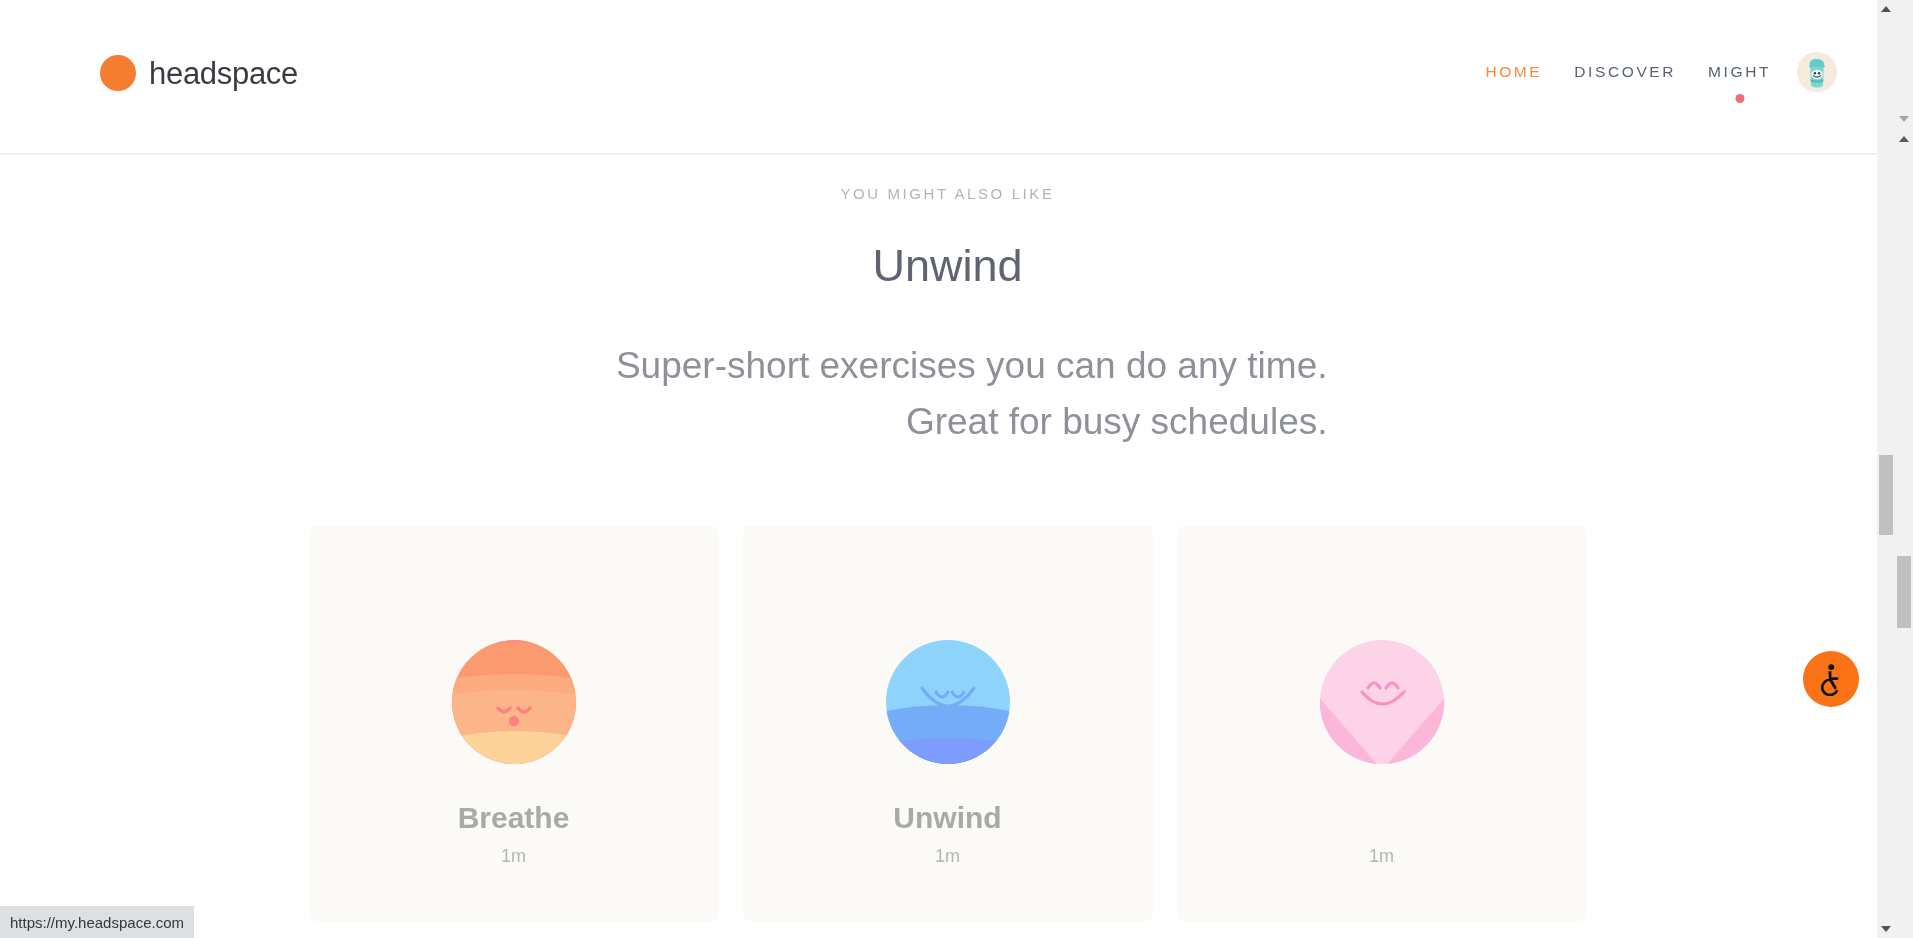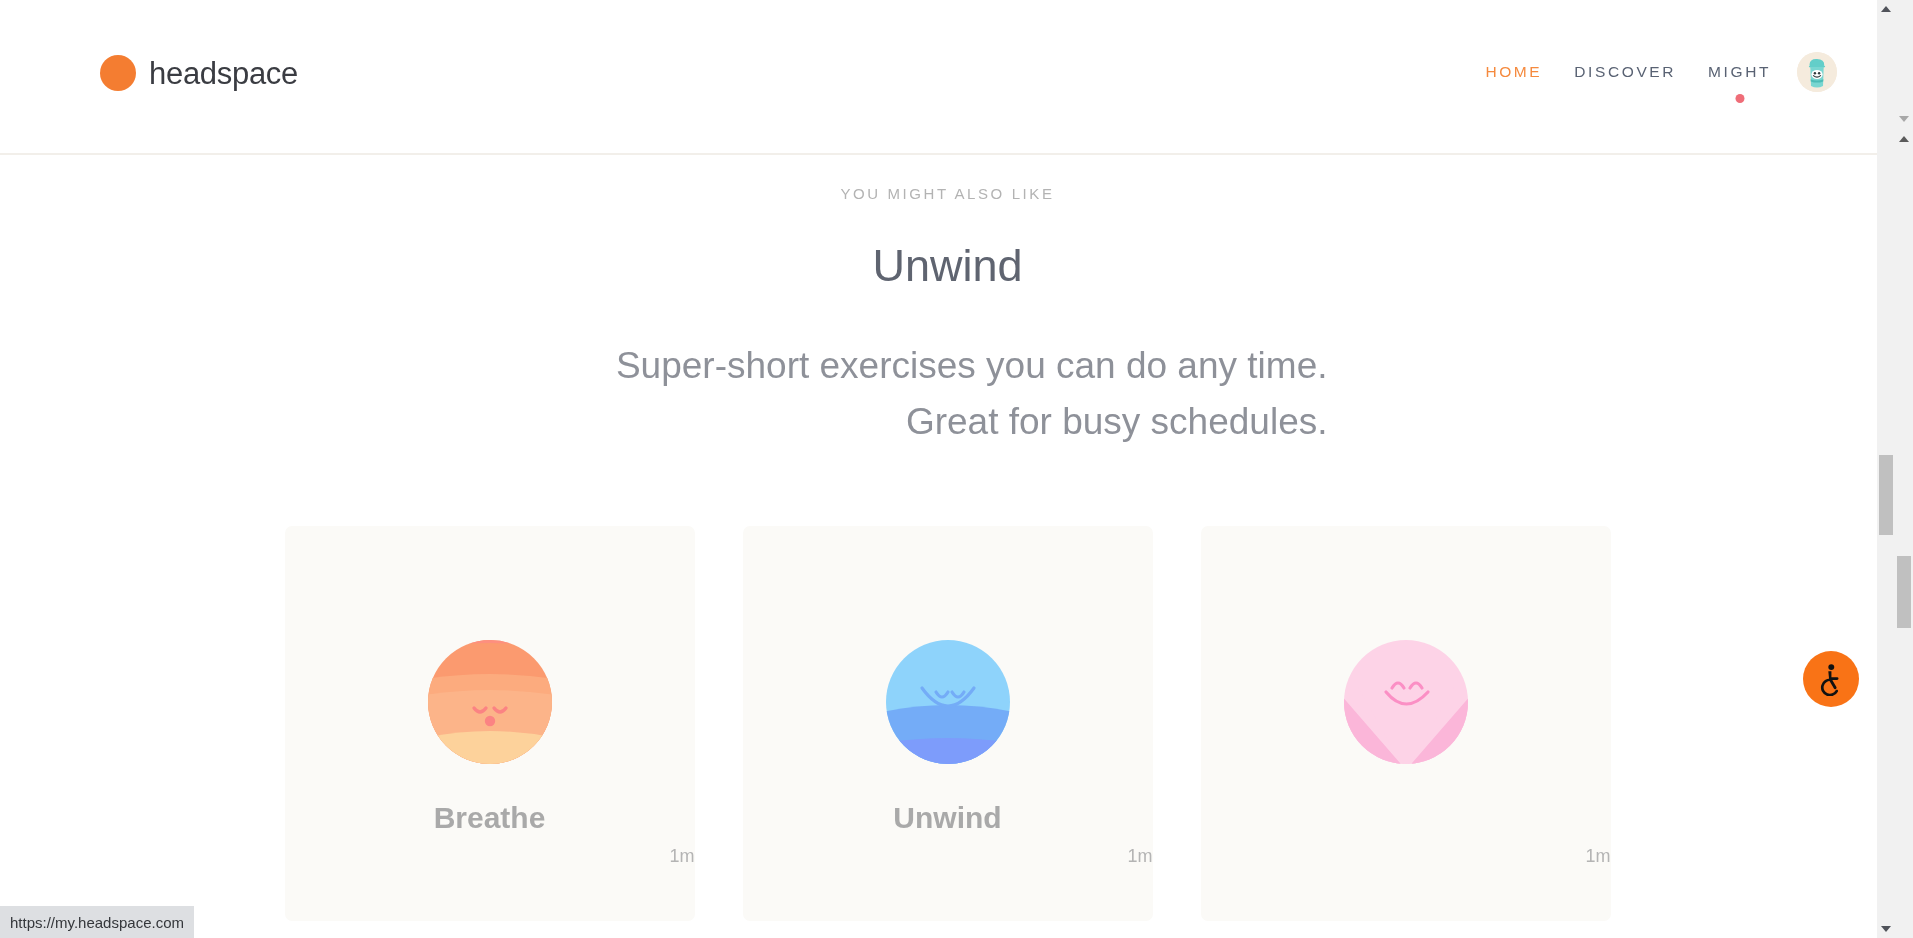--- a/index.html
+++ b/index.html
@@ -141,21 +141,21 @@
     line-height: 1.52;
     color: #8e9199;
     font-weight: 400;
   }
 
   
   .card-row {
     margin-top: 76px;
     display: flex;
     justify-content: center;
-    gap: 48px;
+    gap: 24px;
   }
 
   .card {
     width: 410px;
     height: 395px;
     background: #fbfaf7;
     border-radius: 7px;
     position: relative;
     cursor: pointer;
     overflow: hidden;
@@ -178,21 +178,21 @@
     top: 275px;
     text-align: center;
     font-size: 30px;
     font-weight: 700;
     color: #a9a9a9;
   }
   .card-sub {
     position: absolute;
     left: 0; right: 0;
     top: 320px;
-    text-align: right;
+    text-align: center;
     font-size: 18px;
     color: #b4b4b4;
   }
 
   
   .inner-scrollbar {
     position: absolute;
     right: 0;
     top: 0;
     width: 18px;

